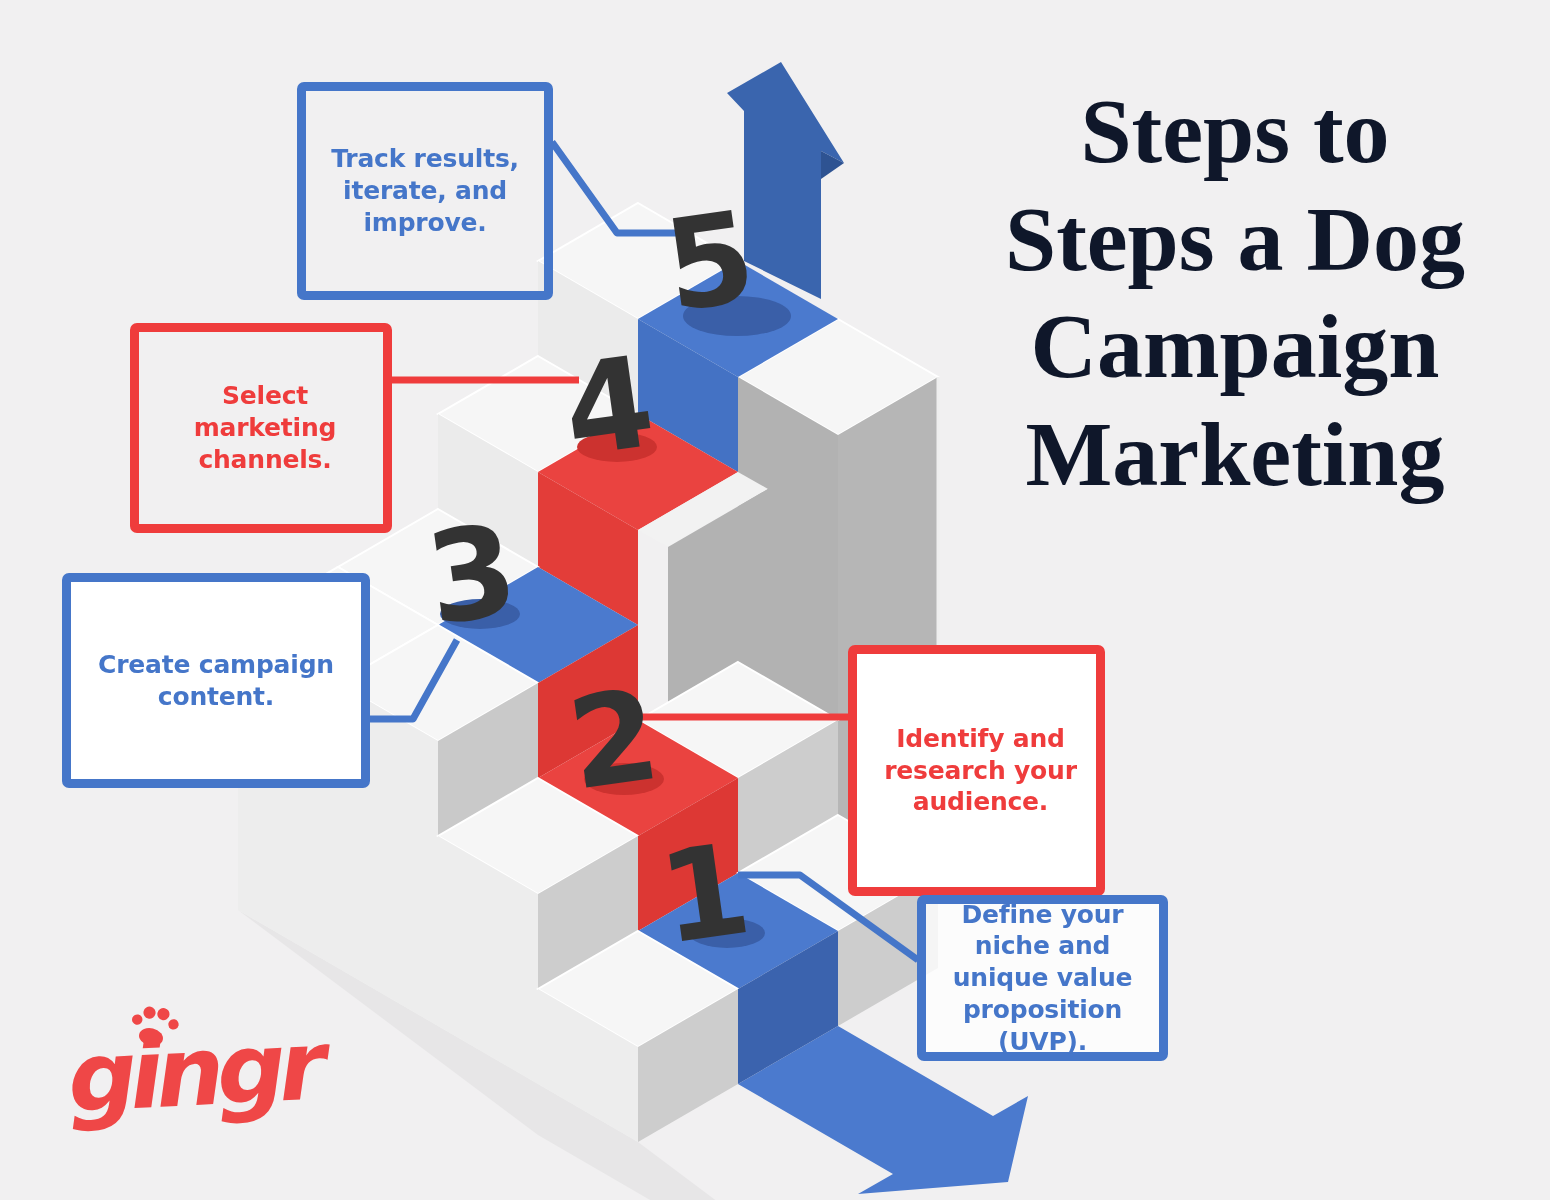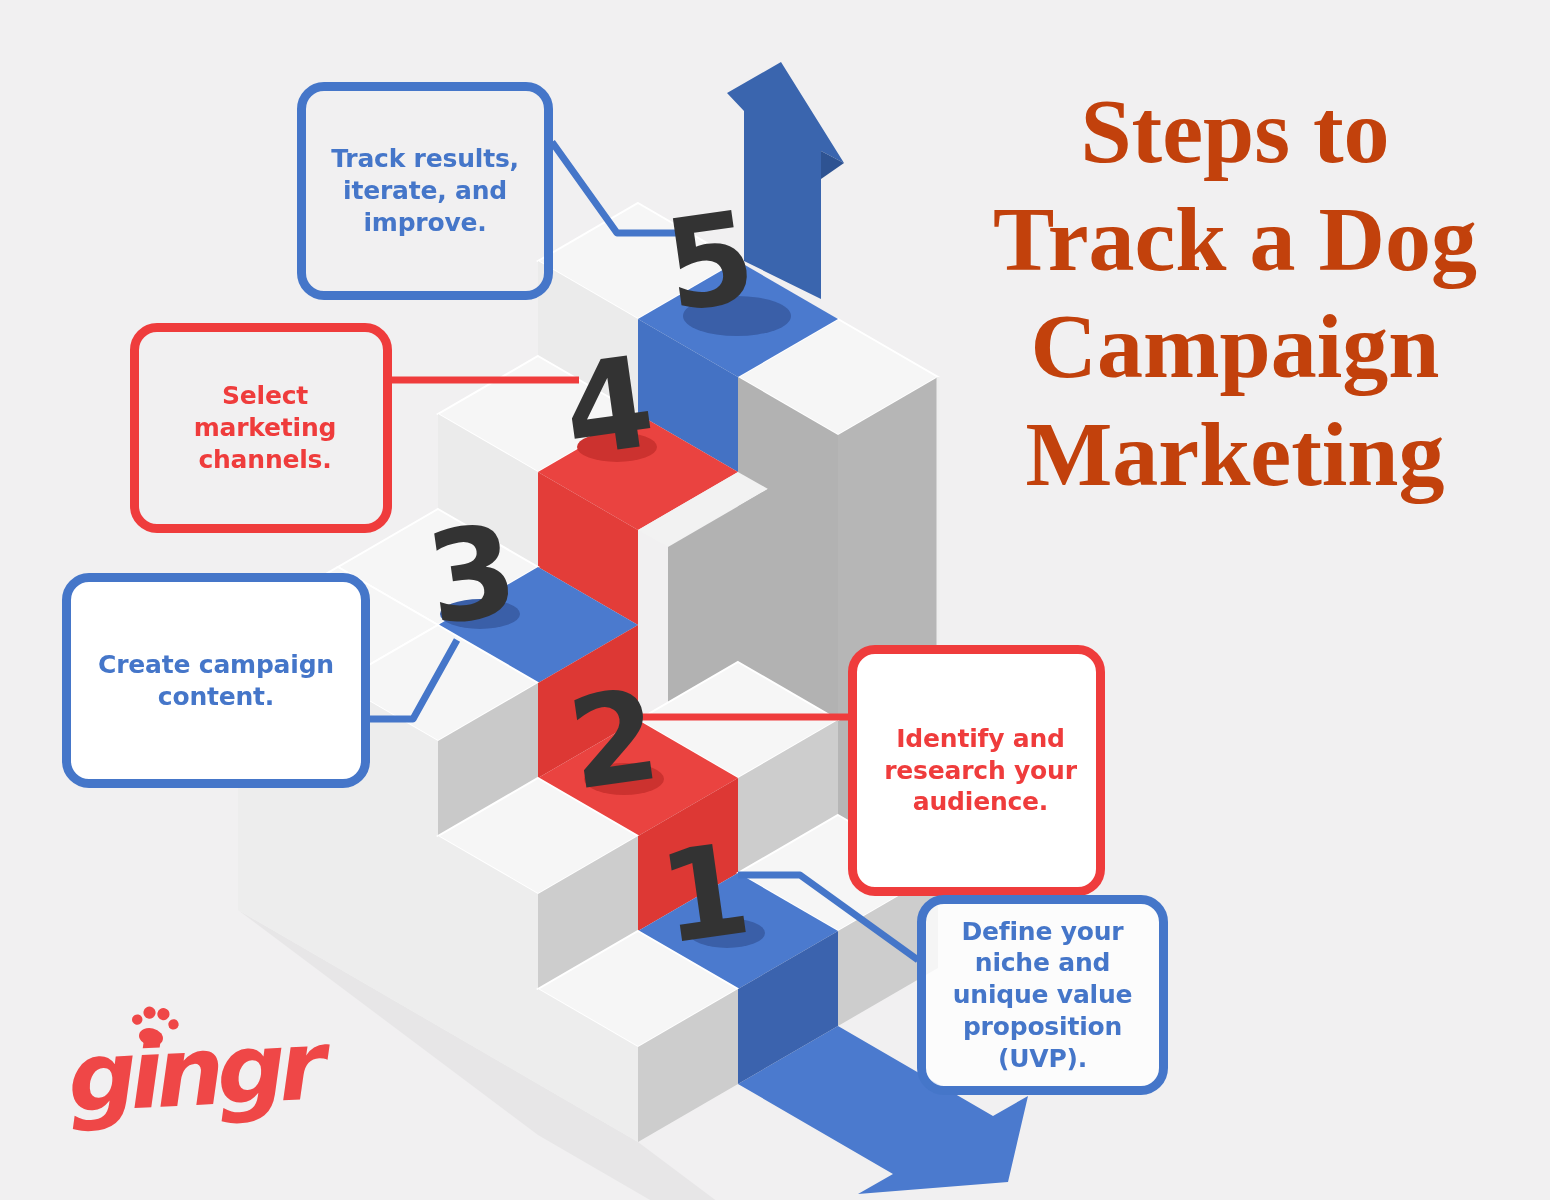--- a/index.html
+++ b/index.html
@@ -2,31 +2,31 @@
 <html><head>
 <meta charset="utf-8">
 <style>
   html,body{margin:0;padding:0;background:#f1f0f1;}
   .stage{position:relative;width:1550px;height:1200px;background:#f1f0f1;overflow:hidden;
          font-family:"DejaVu Sans",sans-serif;}
   svg.scene{position:absolute;left:0;top:0;z-index:1;}
   .stepnum{font-family:"DejaVu Sans",sans-serif;font-weight:bold;font-size:126px;fill:#333333;}
   .title{position:absolute;left:968px;top:78px;width:534px;z-index:3;text-align:center;
          font-family:"Liberation Serif","DejaVu Serif",serif;font-weight:bold;
-         font-size:92px;line-height:1.17;color:#c2410c;}
-  .callout{position:absolute;z-index:4;box-sizing:border-box;border:9px solid;border-radius:27px;
+         font-size:92px;line-height:1.17;color:#0f172a;}
+  .callout{position:absolute;z-index:4;box-sizing:border-box;border:9px solid;border-radius:7px;
            display:flex;align-items:center;justify-content:center;text-align:center;
            font-weight:bold;font-size:25px;line-height:1.27;padding:10px 16px;letter-spacing:-0.2px;}
   .callout.blue{border-color:#4576c9;color:#4576c9;}
   .callout.red{border-color:#ef3c3c;color:#ef3c3c;padding-left:24px;}
   .co-track{left:297px;top:82px;width:256px;height:218px;}
   .co-select{left:130px;top:323px;width:262px;height:210px;}
   .co-create{left:62px;top:573px;width:308px;height:215px;background:#ffffff;}
   .co-identify{left:848px;top:645px;width:257px;height:251px;background:#ffffff;}
-  .co-define{left:917px;top:895px;width:251px;height:200px;background:rgba(255,255,255,0.8);}
+  .co-define{left:917px;top:895px;width:251px;height:166px;background:rgba(255,255,255,0.8);}
   .logo{position:absolute;left:68px;top:1024px;z-index:3;transform:rotate(-3deg);}
   .logo-text{font-family:"DejaVu Sans",sans-serif;font-weight:bold;font-style:italic;
              font-size:96px;letter-spacing:-7px;color:#ef4747;line-height:1;}
   .paw{position:absolute;left:62px;top:-22px;transform:rotate(16deg);}
 </style>
 </head>
 <body>
 
 <div class="stage">
 
@@ -94,21 +94,21 @@
 
     <text class="stepnum" x="716" y="305" text-anchor="middle" transform="rotate(-8 716 305)">5</text>
     <text class="stepnum" x="615" y="450" text-anchor="middle" transform="rotate(-8 615 450)">4</text>
     <text class="stepnum" x="478" y="618" text-anchor="middle" transform="rotate(-8 478 618)">3</text>
     <text class="stepnum" x="620" y="783" text-anchor="middle" transform="rotate(-8 620 783)">2</text>
     <text class="stepnum" x="711" y="937" text-anchor="middle" transform="rotate(-8 711 937)">1</text>
   </svg>
 
   <div class="title">
     <div>Steps to</div>
-    <div>Track a Dog</div>
+    <div>Steps a Dog</div>
     <div>Campaign</div>
     <div>Marketing</div>
   </div>
 
   <div class="callout blue co-track">
     <span>Track results, iterate, and improve.</span>
   </div>
   <div class="callout red co-select">
     <span>Select marketing channels.</span>
   </div>

